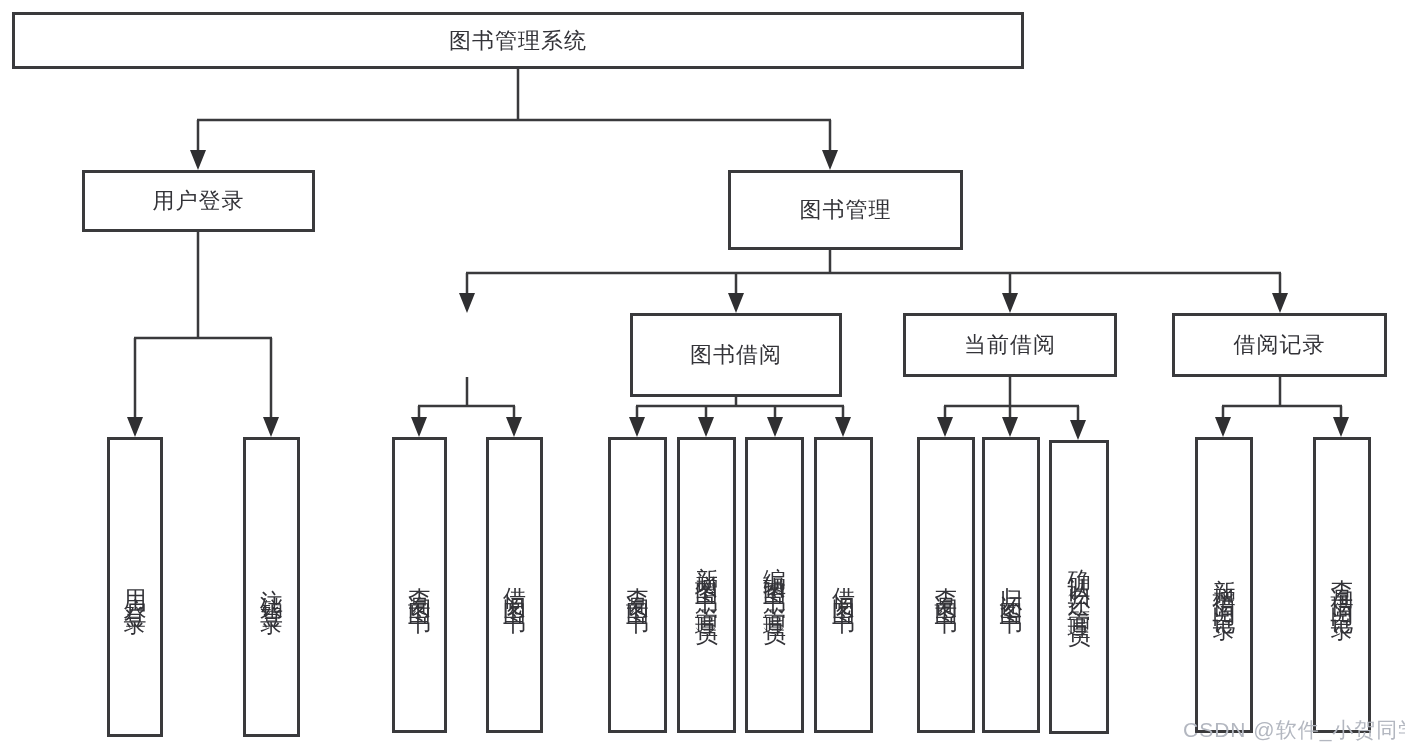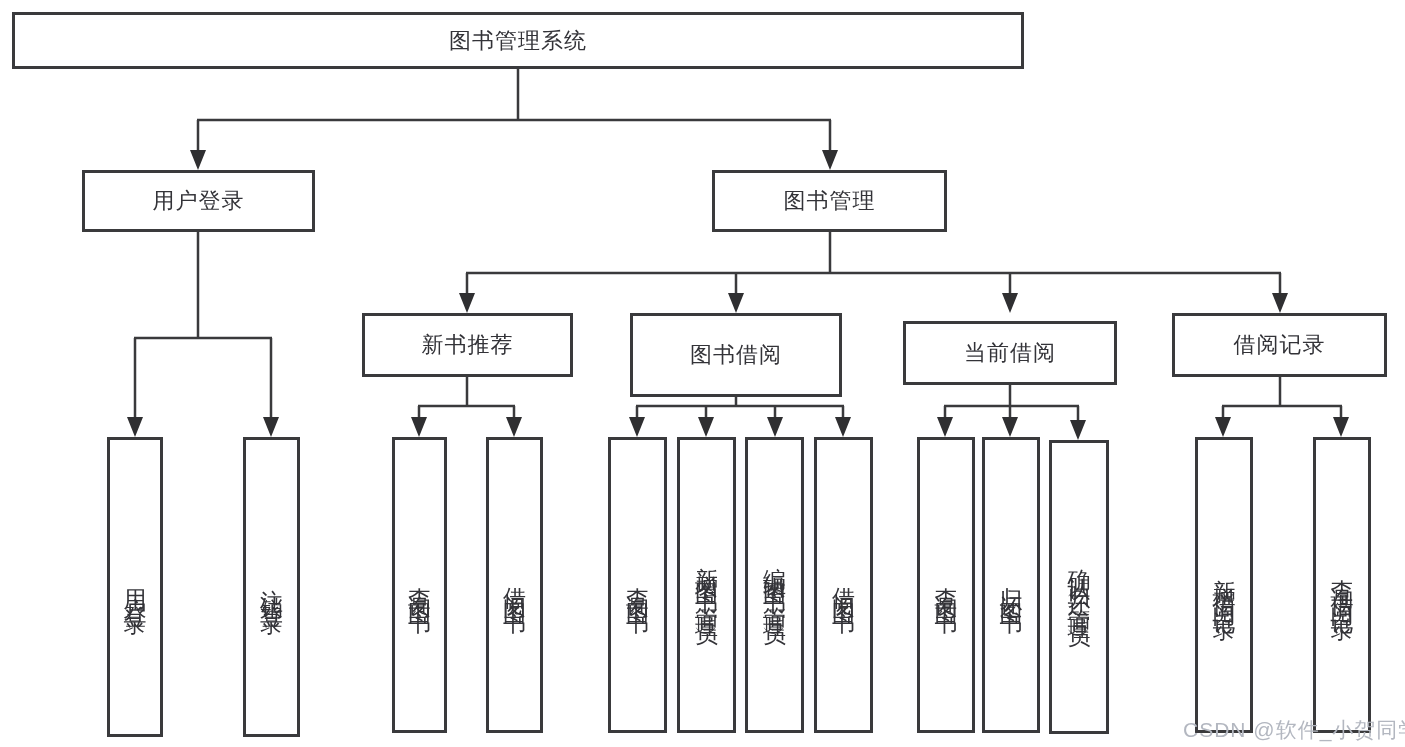--- a/index.html
+++ b/index.html
@@ -77,31 +77,28 @@
              M1215 417 H1231 L1223 437 Z  M1333 417 H1349 L1341 437 Z"></path>
   </svg>
 
   <div class="node h-node" style="left:12px;top:12px;width:1012px;height:57px">
     <span class="lbl">图书管理系统</span>
   </div>
 
   <div class="node h-node" style="left:82px;top:170px;width:233px;height:62px">
     <span class="lbl">用户登录</span>
   </div>
-  <div class="node h-node" style="left:712px;top:170px;width:235px;height:62px">
+  <div class="node h-node" style="left:728px;top:170px;width:235px;height:80px">
     <span class="lbl">图书管理</span>
   </div>
 
-  <div class="node h-node" style="left:362px;top:313px;width:211px;height:64px">
-    <span class="lbl">新书推荐</span>
-  </div>
   <div class="node h-node" style="left:630px;top:313px;width:212px;height:84px">
     <span class="lbl">图书借阅</span>
   </div>
-  <div class="node h-node" style="left:903px;top:321px;width:214px;height:64px">
+  <div class="node h-node" style="left:903px;top:313px;width:214px;height:64px">
     <span class="lbl">当前借阅</span>
   </div>
   <div class="node h-node" style="left:1172px;top:313px;width:215px;height:64px">
     <span class="lbl">借阅记录</span>
   </div>
 
   <div class="node v-node" style="left:107px;top:437px;width:56px;height:300px">
     <span class="vlbl">用户登录</span>
   </div>
   <div class="node v-node" style="left:243px;top:437px;width:57px;height:300px">

